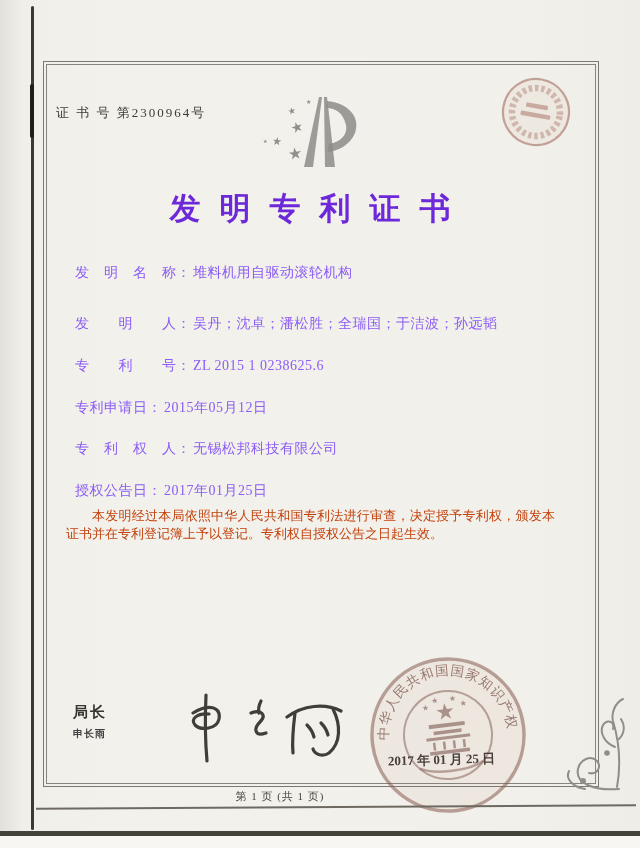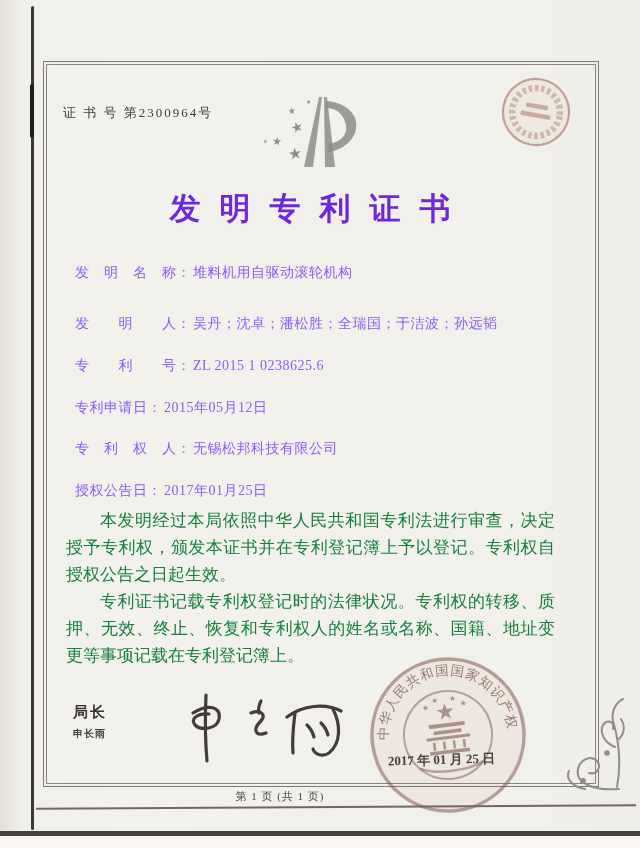--- a/index.html
+++ b/index.html
@@ -16,35 +16,35 @@
   
   .spine{position:absolute;left:31px;top:6px;width:3px;height:824px;background:#3c3934;border-radius:2px;}
   .spine-dark{position:absolute;left:30px;top:84px;width:4px;height:54px;background:#201e1b;border-radius:2px;}
   .scan-line{position:absolute;left:36px;top:806px;width:600px;height:2px;background:#6e6a62;transform:rotate(-0.35deg);}
   .scan-edge{position:absolute;left:0;top:831px;width:640px;height:5px;background:#454239;}
   .below-edge{position:absolute;left:0;top:836px;width:640px;height:12px;background:#f7f6f2;}
   
   .frame{position:absolute;left:43px;top:61px;width:554px;height:724px;border:1px solid #7b7973;}
   .frame-inner{position:absolute;inset:2px;border:1px solid #86847d;}
   
-  .cert-no{position:absolute;left:63px;top:104px;font-size:13px;letter-spacing:2px;color:#3e3b35;}
+  .cert-no{position:absolute;left:56px;top:104px;font-size:13px;letter-spacing:2px;color:#3e3b35;}
   .logo-p{position:absolute;left:300px;top:95px;width:70px;height:75px;}
   .logo-star{position:absolute;color:#8f8f8c;line-height:1;}
   .title{
     position:absolute;left:0;top:188px;width:620px;text-align:center;
     font-size:31px;font-weight:600;letter-spacing:19px;color:#6d28d9;text-indent:19px;
   }
   
   .field{position:absolute;left:75px;font-size:14px;letter-spacing:0.5px;color:#8b5cf6;white-space:nowrap;}
   .field .lab{margin-right:2px;}
   .f0{top:264px}.f1{top:315px}.f2{top:357px}.f3{top:399px}.f4{top:440px}.f5{top:482px}
   
   .body-text{
     position:absolute;left:66px;top:507px;width:489px;
-    font-size:17px;line-height:27px;color:#15803d;text-align:justify;
+    font-size:13px;line-height:18px;color:#c2410c;text-align:justify;
   }
   .body-text p{margin:0;text-indent:2em;}
   
   .officer-title{position:absolute;left:73px;top:703px;font-size:15px;font-weight:bold;letter-spacing:2px;color:#38352f;}
   .officer-name{position:absolute;left:73px;top:727px;font-size:10px;font-weight:bold;letter-spacing:1px;color:#404040;}
   .signature{position:absolute;left:175px;top:686px;width:175px;height:82px;}
   
   .gov-seal{position:absolute;left:368px;top:655px;width:160px;height:160px;transform:rotate(-7deg);}
   .date-stamp{
     position:absolute;left:388px;top:751px;font-size:13px;font-weight:bold;
@@ -97,21 +97,20 @@
 </div>
 <div class="field f4">
   <span class="lab">专　利　权　人：</span><span>无锡松邦科技有限公司</span>
 </div>
 <div class="field f5">
   <span class="lab">授权公告日：</span><span>2017年01月25日</span>
 </div>
 
 <div class="body-text">
   <p>本发明经过本局依照中华人民共和国专利法进行审查，决定授予专利权，颁发本证书并在专利登记簿上予以登记。专利权自授权公告之日起生效。</p>
-  <p>专利证书记载专利权登记时的法律状况。专利权的转移、质押、无效、终止、恢复和专利权人的姓名或名称、国籍、地址变更等事项记载在专利登记簿上。</p>
 </div>
 
 <div class="officer-title">局长</div>
 <div class="officer-name">申长雨</div>
 
 <svg class="signature" viewBox="0 0 175 80" fill="none" stroke="#2e2b27" stroke-width="3.2" stroke-linecap="round" stroke-linejoin="round" opacity="0.9">
   <path d="M18 26 C 34 16, 46 20, 44 32 C 42 42, 26 44, 20 38 C 15 32, 22 26, 34 27"></path>
   <path d="M31 8 C 30 30, 30 52, 32 74"></path>
   <path d="M86 14 C 84 18, 83 22, 84 26"></path>
   <path d="M76 26 C 86 22, 92 28, 85 35 C 78 42, 80 50, 91 46"></path>

